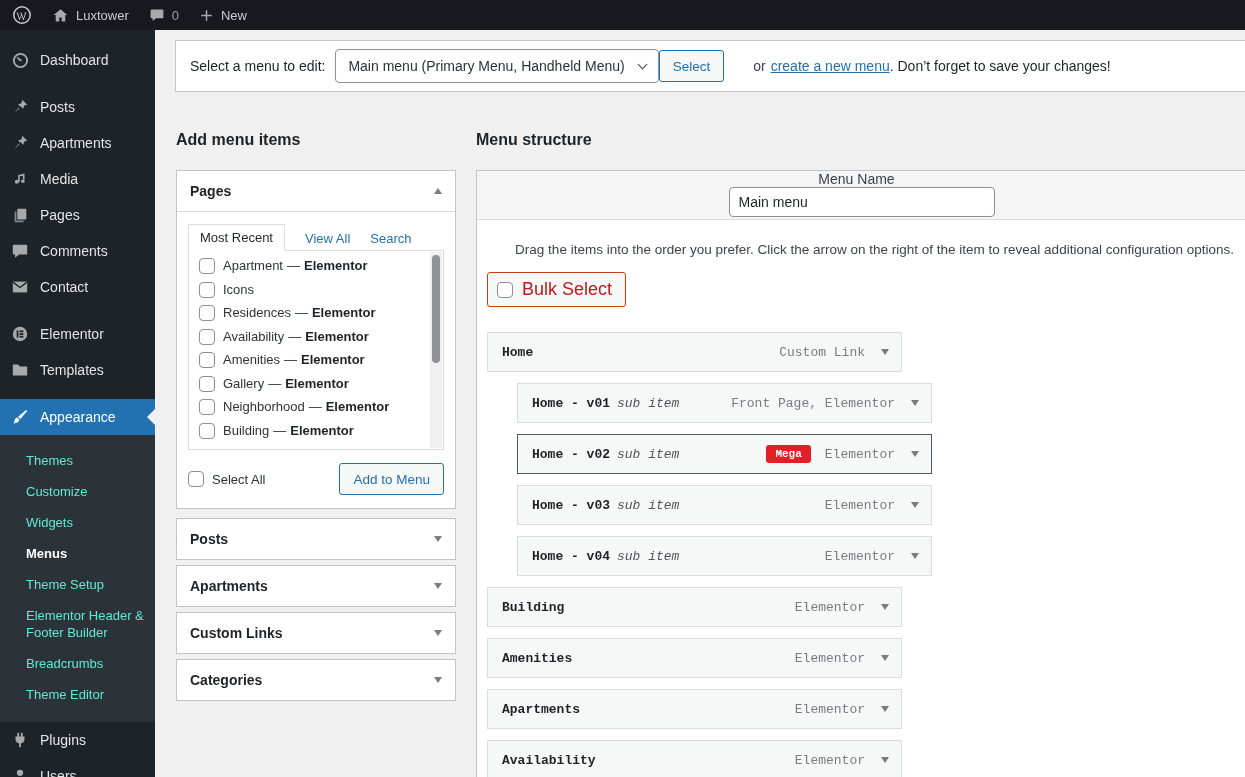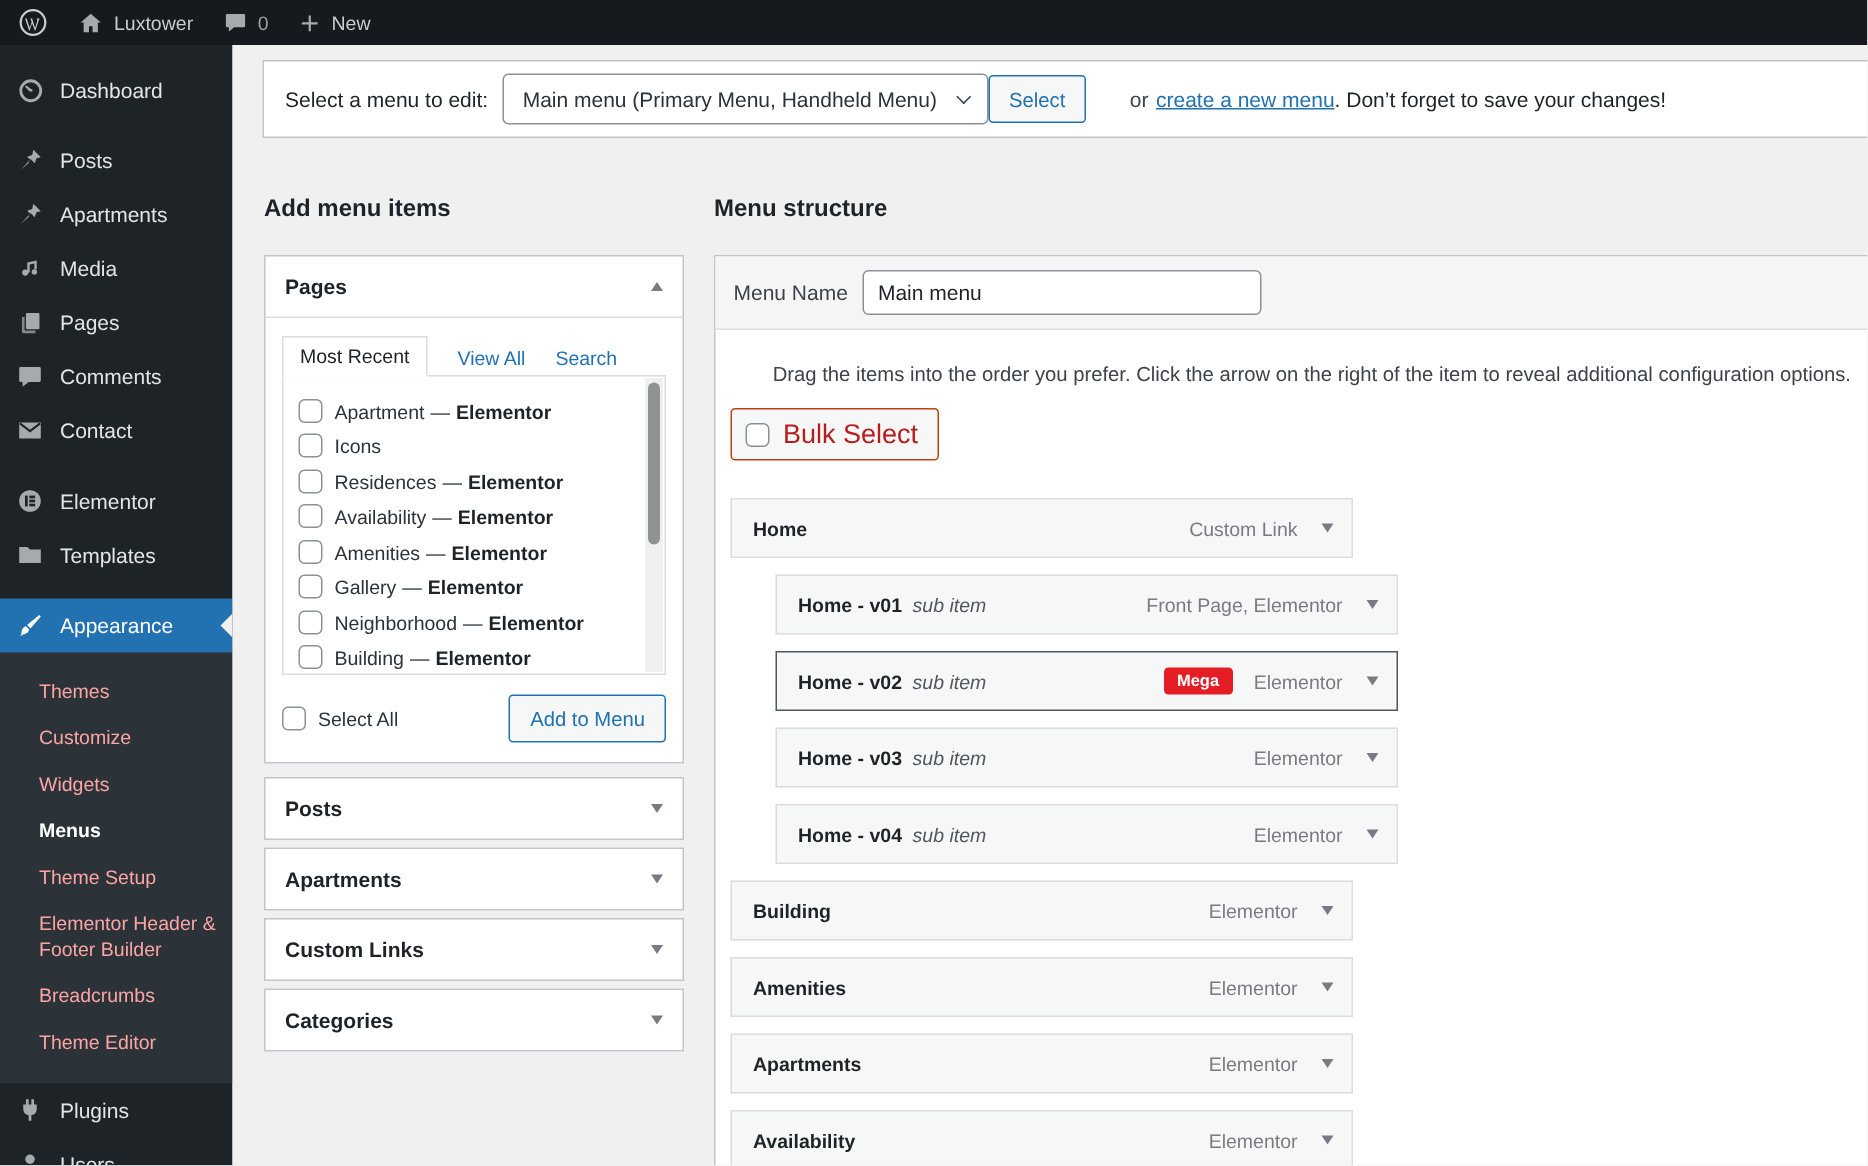--- a/index.html
+++ b/index.html
@@ -18,21 +18,21 @@
   .sidebar { position:absolute; left:0; top:30px; bottom:0; width:155px; background:#1d2327;
              color:#e2e4e7; font-size:14px; padding-top:12px; overflow:hidden; }
   .mi { display:flex; align-items:center; gap:10px; padding:8px 8px 8px 10px; min-height:34px; cursor:pointer; position:relative; }
   .mi .ic { width:20px; height:20px; color:#a7aaad; flex:0 0 20px; display:flex; align-items:center; justify-content:center; }
   .mi.active { background:#2271b1; color:#fff; }
   .mi.active .ic { color:#fff; }
   .mi.active .notch { position:absolute; right:0; top:50%; margin-top:-8px; width:0; height:0;
                       border-top:8px solid transparent; border-bottom:8px solid transparent; border-right:8px solid #f0f0f1; }
   .menu-gap { height:11px; }
   .submenu { background:#2c3338; padding:10px 0 12px 0; }
-  .smi { padding:7px 8px 7px 26px; font-size:13px; color:#fca5a5; line-height:17px; cursor:pointer; }
+  .smi { padding:7px 8px 7px 26px; font-size:13px; color:#5eead4; line-height:17px; cursor:pointer; }
   .smi.active { color:#fff; font-weight:bold; }
 
   
   .content { position:absolute; left:155px; top:30px; right:0; bottom:0; background:#f0f0f1; }
 
   .topbox { position:absolute; left:20px; right:-2px; top:10px; height:52px; background:#fff;
             border:1px solid #c3c4c7; display:flex; align-items:center; padding:0 14px; font-size:14px; color:#1d2327; }
   .selectbox { display:flex; align-items:center; margin-left:10px; height:34px; min-width:312px;
                border:1px solid #8c8f94; border-radius:4px; background:#fff; padding:0 12px; cursor:pointer; color:#2c3338; }
   .chev { width:7px; height:7px; border-right:1.8px solid #3c434a; border-bottom:1.8px solid #3c434a;
@@ -50,45 +50,45 @@
   .postbox-head { display:flex; align-items:center; justify-content:space-between; padding:0 13px; height:40px; cursor:pointer; }
   .postbox-title { font-size:14px; font-weight:bold; color:#1d2327; }
   .tri-up { width:0; height:0; border-left:4.5px solid transparent; border-right:4.5px solid transparent; border-bottom:6px solid #787c82; }
   .tri-down { width:0; height:0; border-left:4.5px solid transparent; border-right:4.5px solid transparent; border-top:6px solid #787c82; }
   .pages-body { border-top:1px solid #dcdcde; padding:12px 11px 13px 11px; }
   .tabs { position:relative; z-index:2; margin-bottom:-1px; display:flex; align-items:flex-end; font-size:13px; }
   .tab-active { display:inline-block; background:#fff; border:1px solid #dcdcde; border-bottom-color:#fff;
                 padding:5px 11px; color:#1d2327; cursor:pointer; }
   .tab-link { margin-left:20px; padding:5px 0; color:#2271b1; cursor:pointer; }
   .pageslist { position:relative; border:1px solid #dcdcde; height:200px; overflow:hidden; padding:7px 18px 0 10px; background:#fff; }
-  .pl-item { display:flex; align-items:flex-end; gap:8px; height:23.5px; font-size:13px; color:#2c3338; cursor:pointer; }
+  .pl-item { display:flex; align-items:flex-start; gap:8px; height:23.5px; font-size:13px; color:#2c3338; cursor:pointer; }
   .cbx { width:16px; height:16px; border:1px solid #8c8f94; border-radius:4px; background:#fff; flex:0 0 16px; cursor:pointer; }
   .pl-sep { margin:0 4px 0 4px; }
   .pl-item b { color:#1d2327; }
   .scrolltrack { position:absolute; right:1px; top:1px; bottom:1px; width:12px; background:#f0f0f1; }
   .scrollthumb { position:absolute; right:2px; top:3px; width:8px; height:108px; background:#909396; border-radius:5px; }
   .pages-foot { display:flex; align-items:center; margin-top:13px; }
   .selall { display:flex; align-items:center; gap:8px; font-size:13px; color:#2c3338; cursor:pointer; }
   .pages-foot .btn-secondary { margin-left:auto; }
   .collapsedbox { margin-top:5px; }
   .collapsedbox.first { margin-top:9px; }
 
   
   .menupanel { position:absolute; left:321px; right:-2px; top:140px; bottom:-2px; background:#fff; border:1px solid #c3c4c7; }
-  .mp-head { height:49px; background:#f5f5f6; border-bottom:1px solid #dcdcde; display:flex; align-items:center; padding:0 12px; }
+  .mp-head { height:49px; background:#f5f5f6; border-bottom:1px solid #dcdcde; display:flex; align-items:center; padding:0 12px;flex-direction:column; }
   .mp-head label { font-size:14px; color:#3c434a; margin-right:10px; }
   .nameinput { width:266px; height:30px; border:1px solid #8c8f94; border-radius:4px; padding:0 9px; font-size:14px;
                color:#1d2327; font-family:inherit; background:#fff; }
   .mp-body { padding:21px 12px 20px 10px; }
   .instructions { font-size:13.5px; color:#3c434a; line-height:18px;text-align:right; }
   .bulkbox { display:inline-flex; align-items:center; gap:9px; margin-top:13px; border:1px solid #c2410c;
              background:#f6f7f7; border-radius:3px; padding:6px 13px 6px 9px; font-size:18px; color:#b91c1c; cursor:pointer; }
   .mlist { margin-top:25px; }
   .mrow { width:415px; height:40px; background:#f6f7f7; border:1px solid #dcdcde; display:flex; align-items:center;
-          padding:0 12px 0 14px; margin-bottom:11px; cursor:move; }
+          padding:0 12px 0 14px; margin-bottom:11px; cursor:move;font-family:Liberation Mono, monospace; }
   .mrow.depth1 { margin-left:30px; }
   .mrow.focused { border-color:#50575e; }
   .mtitle { font-size:13px; font-weight:bold; color:#1d2327; }
   .msub { font-size:13px; font-style:italic; color:#50575e; margin-left:7px; }
   .sp { flex:1; }
   .badge-mega { background:#e51d25; color:#fff; font-size:11px; font-weight:bold; padding:3px 9px;
                 border-radius:3px; margin-right:14px; }
   .mtype { font-size:13px; color:#787c82; }
   .mrow .tri-down { margin-left:16px; cursor:pointer; }
 </style>

